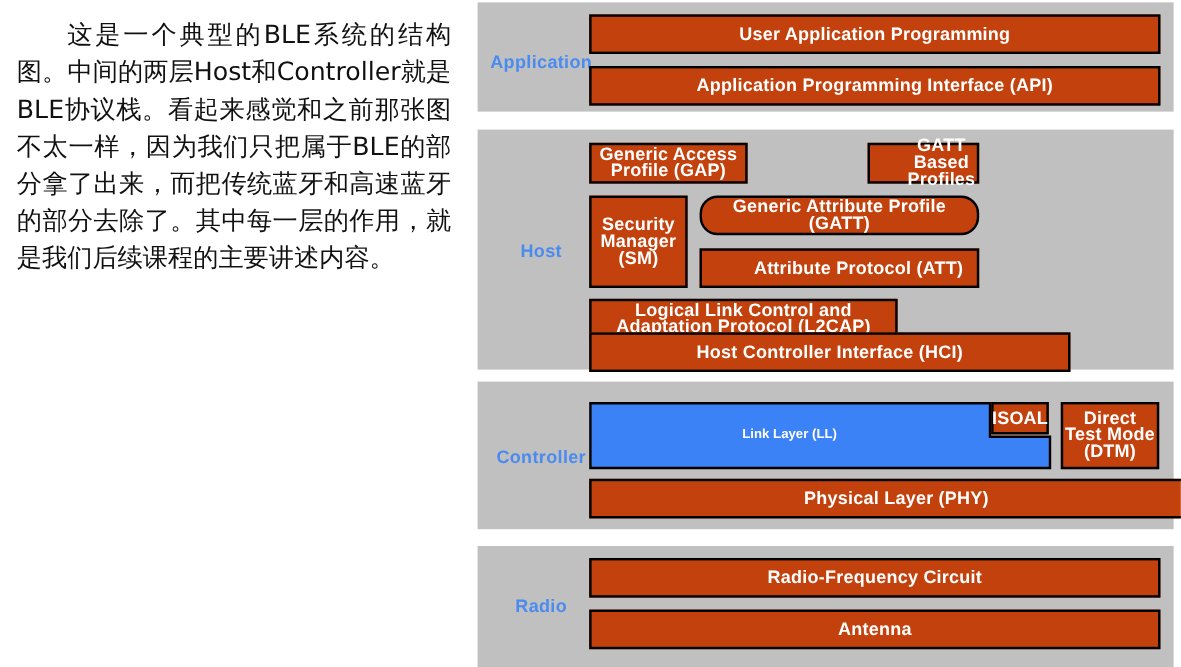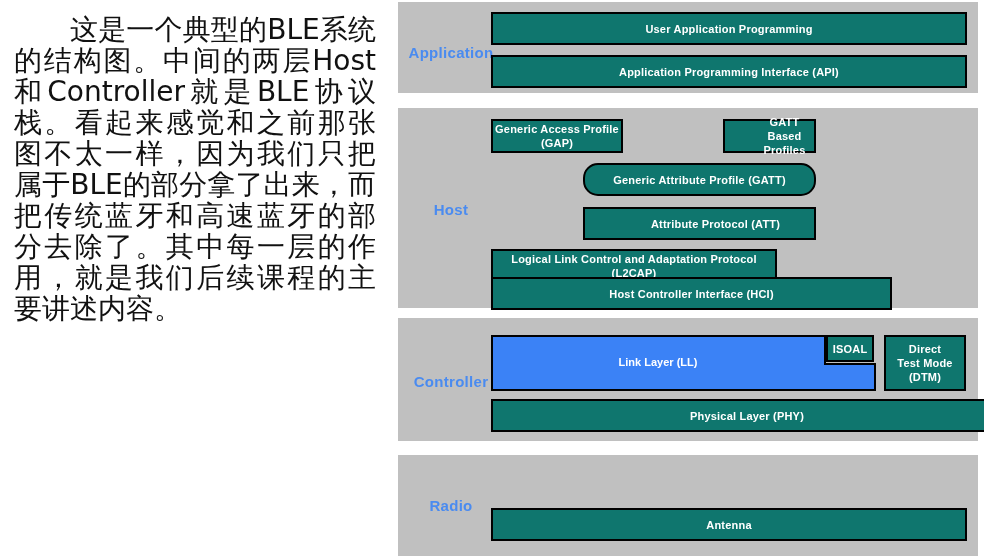--- a/index.html
+++ b/index.html
@@ -20,21 +20,21 @@
     position: absolute;
     left: 0;
     top: 0;
     width: 390px;
     height: 556px;
     box-sizing: border-box;
     padding: 14px 14px 0 14px;
   }
   #paragraph {
     font-family: "DejaVu Sans", sans-serif;
-    font-size: 28px;
+    font-size: 21px;
     line-height: 31px;
     color: #111111;
     text-align: justify;
     text-indent: 2em;
     margin: 0;
     letter-spacing: 0px;
     word-break: break-all;
   }
 
   
@@ -60,25 +60,25 @@
     text-align: center;
     color: #4a8bf0;
     font-size: 15px;
     font-weight: bold;
     font-family: "Liberation Sans", sans-serif;
     letter-spacing: 0.3px;
   }
 
   .box {
     position: absolute;
-    background: #0f766e;
+    background: #c2410c;
     border: 2px solid #000000;
     box-sizing: border-box;
     color: #ffffff;
-    font-size: 11px;
+    font-size: 15px;
     font-weight: bold;
     font-family: "Liberation Sans", sans-serif;
     display: flex;
     align-items: center;
     justify-content: center;
     text-align: center;
     line-height: 14px;
     letter-spacing: 0.2px;
   }
 
@@ -111,24 +111,27 @@
   <div class="box" style="left:101px; top:12px; width:476px; height:33px;">User Application Programming</div>
   <div class="box" style="left:101px; top:55px; width:476px; height:33px;">Application Programming Interface (API)</div>
 
   <div class="panel" style="top:108px; height:200px;"></div>
   <div class="panel-label" style="top:201px;">Host</div>
 
   <div class="box" style="left:101px; top:119px; width:132px; height:34px;">Generic Access Profile (GAP)</div>
   <div class="box" style="left:333px; top:119px; width:93px; height:34px; white-space:pre-line;padding-left:30px;">GATT Based
 Profiles</div>
 
+  <div class="box" style="left:101px; top:163px; width:82px; height:77px; white-space:pre-line;">Security
+Manager
+(SM)</div>
   <div class="box" style="left:193px; top:163px; width:233px; height:33px;border-radius:15px;">Generic Attribute Profile (GATT)</div>
   <div class="box" style="left:193px; top:207px; width:233px; height:33px;padding-left:32px;">Attribute Protocol (ATT)</div>
 
-  <div class="box" style="left:101px; top:249px; width:286px; height:33px;">Logical Link Control and Adaptation Protocol (L2CAP)</div>
+  <div class="box" style="left:101px; top:249px; width:257px; height:33px;">Logical Link Control and Adaptation Protocol (L2CAP)</div>
 
   <div class="panel" style="top:318px; height:123px;"></div>
   <div class="panel-label" style="top:373px;">Controller</div>
 
   <div class="box" style="left:101px; top:277px; width:401px; height:33px; z-index:5;">Host Controller Interface (HCI)</div>
 
   <svg id="link-layer-shape" style="left:101px; top:335px; width:386px; height:56px;" viewBox="0 0 386 56" width="386" height="56">
     <path d="M1,1 H334 V29 H384 V55 H1 Z" fill="#3b82f6" stroke="#000000" stroke-width="2"></path>
   </svg>
   <div id="link-layer-label" style="left:101px; top:356px; width:334px; text-align:center;">Link Layer (LL)</div>
@@ -136,15 +139,16 @@
   <div class="box" style="left:436px; top:335px; width:48px; height:27px; z-index:6;text-align:right;">ISOAL</div>
 
   <div class="box" style="left:494px; top:335px; width:82px; height:56px; white-space:pre-line;">Direct
 Test Mode
 (DTM)</div>
 
   <div class="box" style="left:101px; top:399px; width:512px; height:33px;">Physical Layer (PHY)</div>
 
   <div class="panel" style="top:455px; height:101px;"></div>
   <div class="panel-label" style="top:497px;">Radio</div>
+  <div class="box" style="left:101px; top:465px; width:476px; height:33px;">Radio-Frequency Circuit</div>
   <div class="box" style="left:101px; top:508px; width:476px; height:33px;">Antenna</div>
 
 </div>
 
 </body></html>

